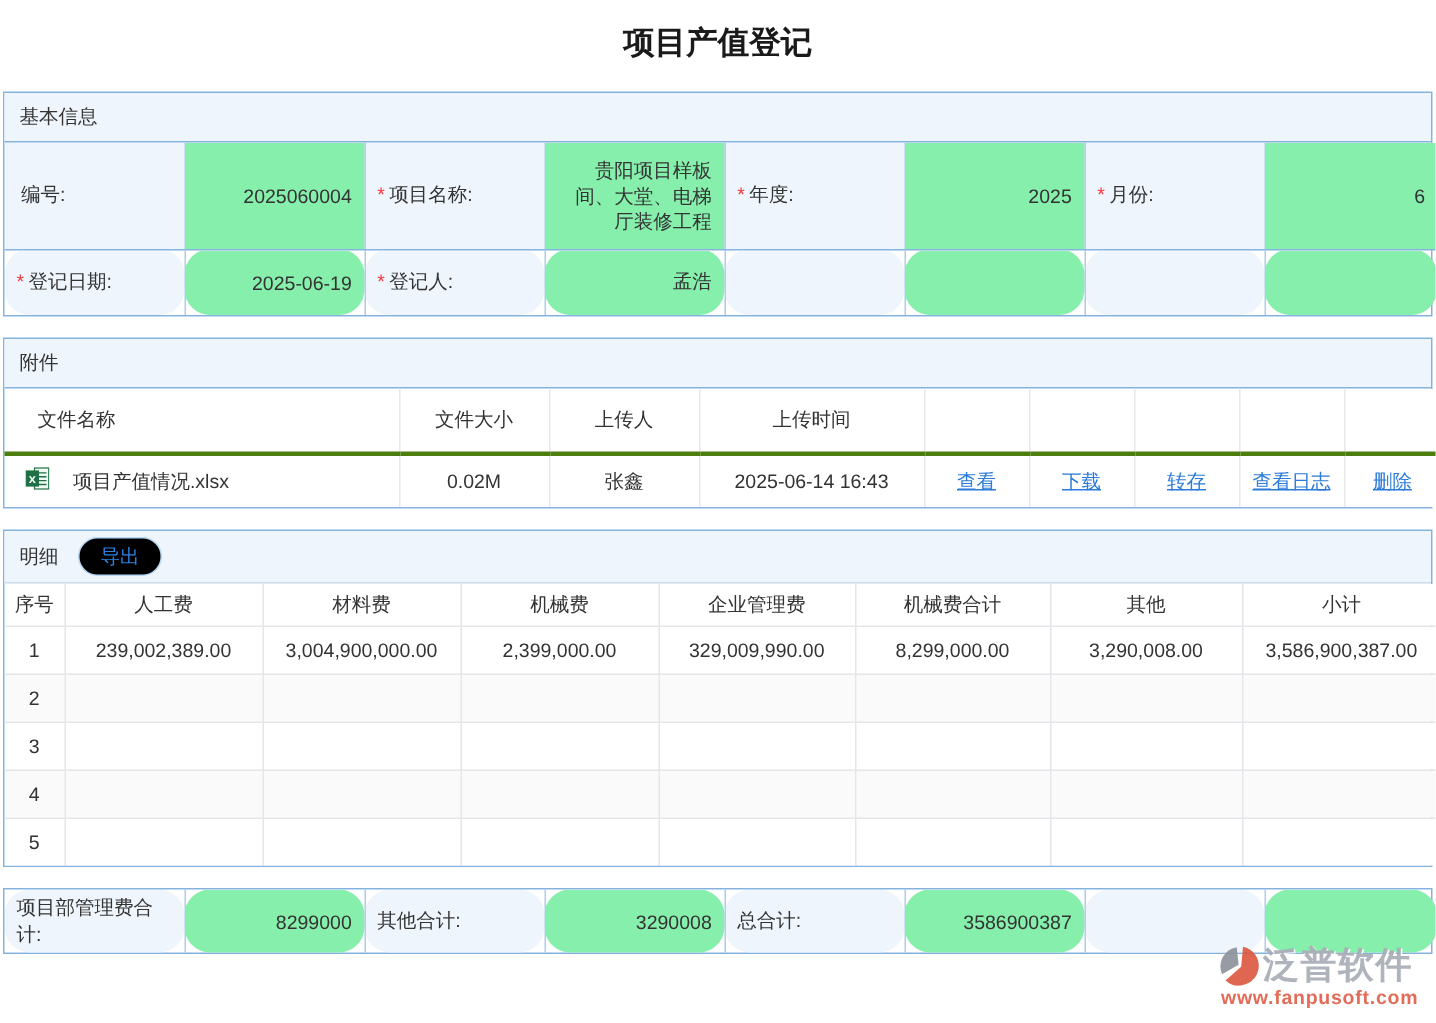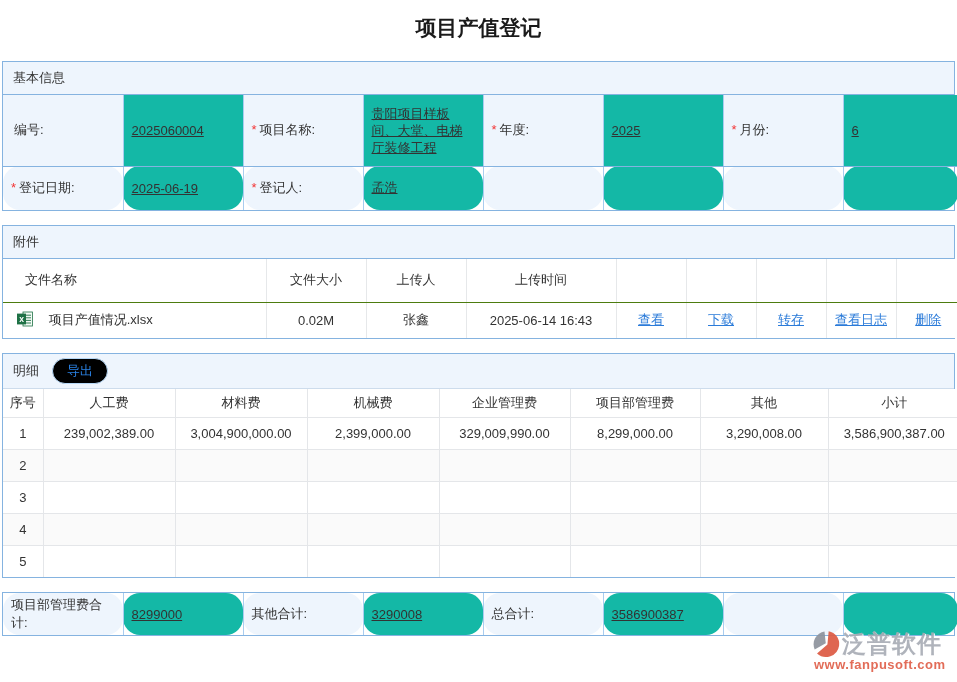--- a/index.html
+++ b/index.html
@@ -18,28 +18,28 @@
     border-bottom:1px solid #85b3e0;color:#333;
   }
   table{border-collapse:collapse;table-layout:fixed;width:100%;}
   td,th{overflow:hidden;}
 
   
   .blue-table td{border-right:1px solid #a9cdef;border-bottom:1px solid #85b3e0;padding:3px 8px;}
   .blue-table td:last-child{border-right:none;}
   .blue-table tr:last-child td{border-bottom:none;border-radius:17px;}
   td.lbl{background:#eef5fd;color:#333;}
-  td.val{background:#14b8a6;text-align:left;text-decoration:underline;}
+  td.val{background:#86efac;text-align:right;}
   .req{color:#f33535;margin-right:3px;}
   .bi-r1{height:71px;} .bi-r2{height:44px;} .tt-row{height:40px;}
   .wrapcell{line-height:17px;}
 
   
   .attach-table th,.attach-table td{
-    border-right:1px solid #e6e8ea;border-bottom:1px solid #4d7c0f;
+    border-right:1px solid #e6e8ea;border-bottom:3px solid #4d7c0f;
     font-weight:normal;text-align:center;padding:2px 4px;background:#fff;
   }
   .attach-table th:last-child,.attach-table td:last-child{border-right:none;}
   .attach-table tr:last-child td{border-bottom:none;}
   .at-head{height:43px;} .at-row{height:36px;}
   .file-cell{text-align:left !important;padding-left:14px !important;}
   .file-head{text-align:left !important;padding-left:22px !important;}
   .file-name{margin-left:12px;vertical-align:middle;}
   .file-icon{vertical-align:middle;}
   .link{color:#2b7bd9;text-decoration:underline;cursor:pointer;}
@@ -182,21 +182,21 @@
         <col style="width:128px">
         <col style="width:132px">
     </colgroup>
     <tbody>
         <tr class="dt-head">
       <th>序号</th>
       <th>人工费</th>
       <th>材料费</th>
       <th>机械费</th>
       <th>企业管理费</th>
-      <th>项目部管理费</th>
+      <th>机械费合计</th>
       <th>其他</th>
       <th>小计</th>
     </tr>
     <tr class="dt-row">
       <td>1</td>
       <td>239,002,389.00</td>
       <td>3,004,900,000.00</td>
       <td>2,399,000.00</td>
       <td>329,009,990.00</td>
       <td>8,299,000.00</td>

